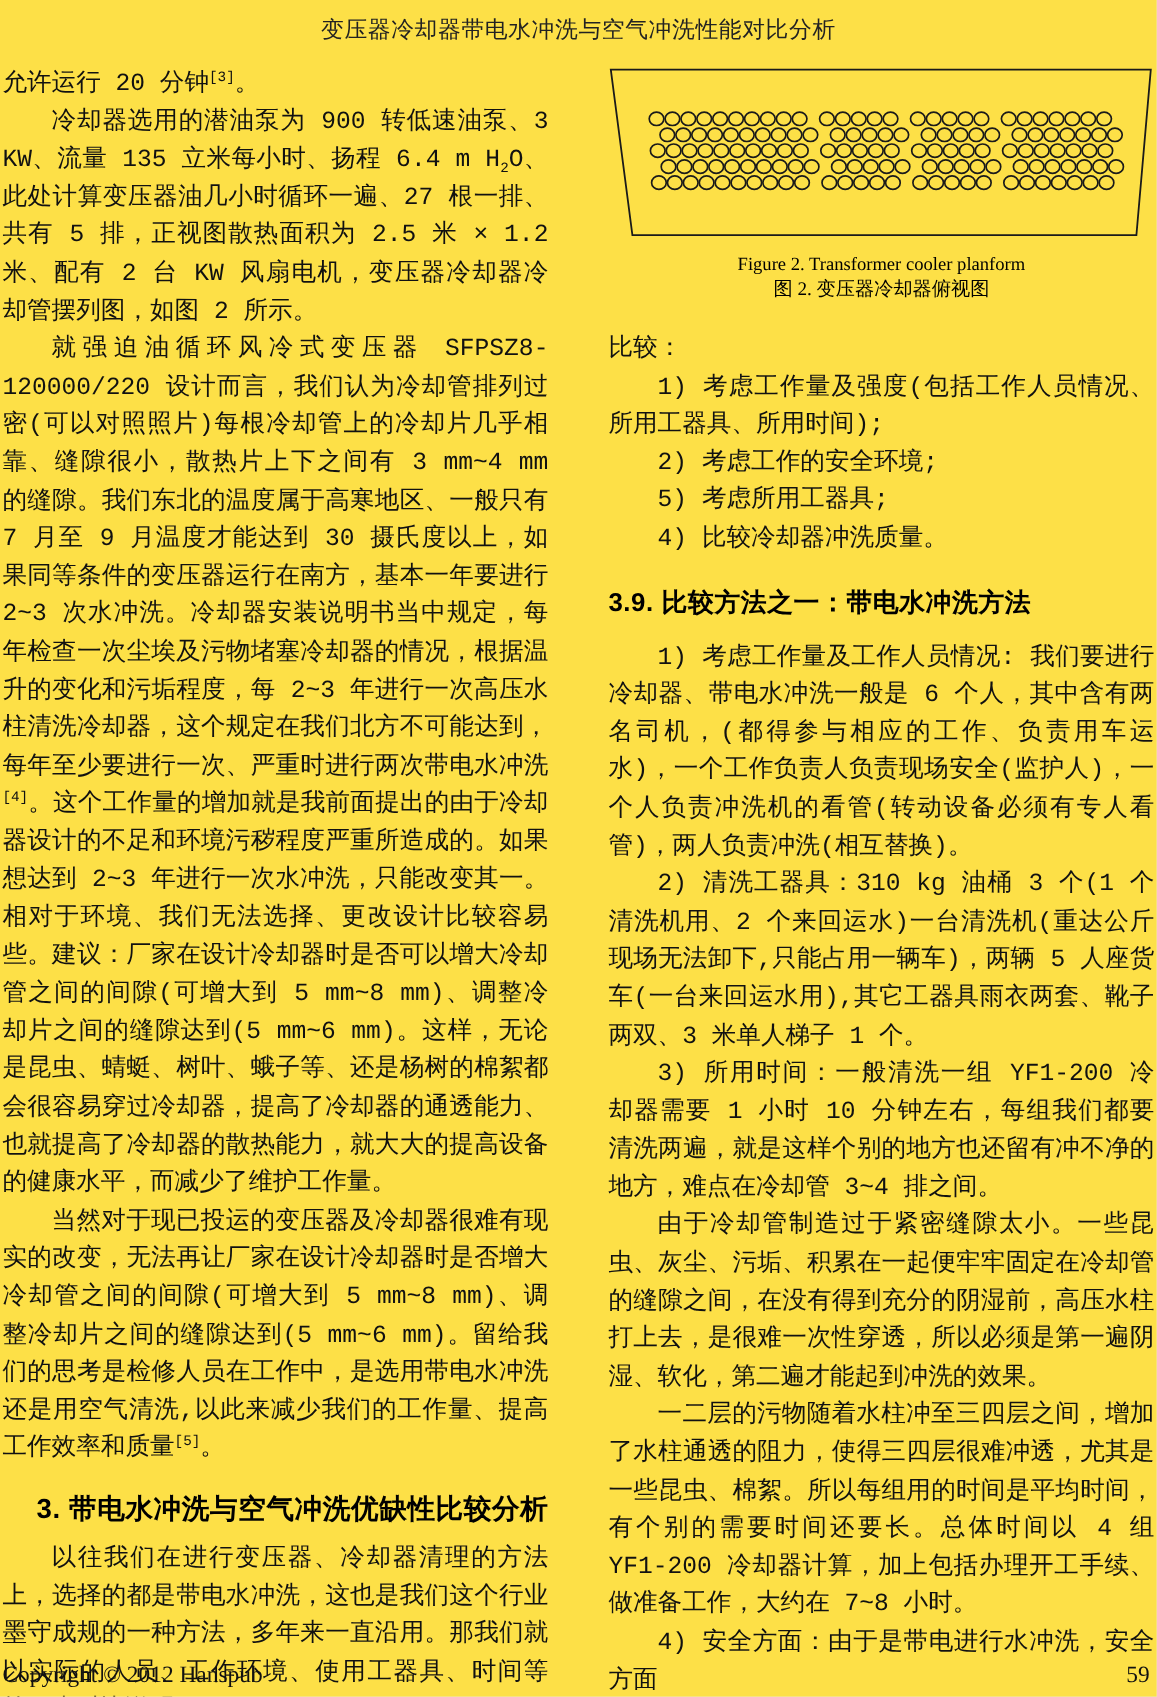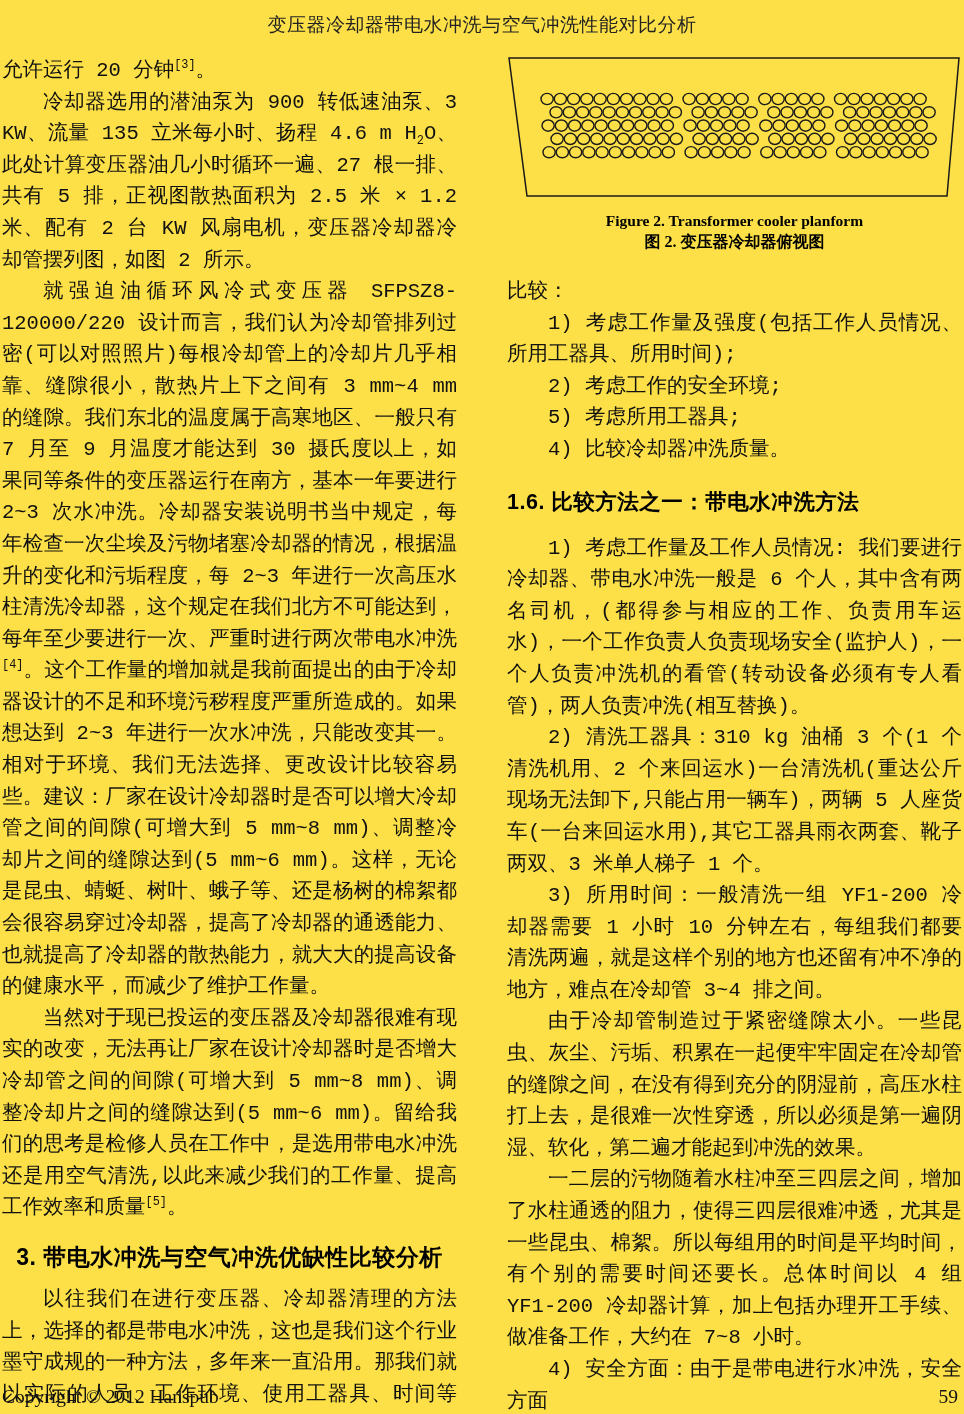--- a/index.html
+++ b/index.html
@@ -23,50 +23,50 @@
   }
   .col-left{left:2px;top:55px;}
   .col-right{left:507px;top:50px;}
   .col p{margin:0;font-family:Liberation Mono, monospace;}
   .col p.indent{text-indent:2em;}
   .col sup{font-size:0.58em;vertical-align:super;line-height:0;}
   .col sub{font-size:0.58em;vertical-align:sub;line-height:0;}
   .col h2{
     font-family:"Liberation Sans","DejaVu Sans",sans-serif;
     font-size:23px;font-weight:bold;color:#000;
-    margin:18px 0 12px;line-height:30px;text-align:center;letter-spacing:0.5px;
+    margin:18px 0 12px;line-height:30px;text-align:right;letter-spacing:0.5px;
   }
   .col h3{
     font-family:"Liberation Sans","DejaVu Sans",sans-serif;
     font-size:21.5px;font-weight:bold;color:#000;
     margin:22px 0 16px;line-height:29px;text-align:left;letter-spacing:0.5px;
   }
   .figure-wrap{margin:0 0 24px 0;}
   .figure-canvas{display:block;width:455px;height:150px;}
   .figure-caption{
-    margin-top:10px;text-align:center;font-weight:bold;
+    margin-top:10px;text-align:center;font-weight:normal;
     font-size:15.5px;line-height:21px;color:#000;
   }
   .figure-caption .zh{font-size:16px;}
   .footer{
     position:absolute;left:2px;right:6px;bottom:6px;
     display:flex;justify-content:space-between;align-items:center;
     font-size:19.5px;color:#111;
   }
 </style>
 </head>
 <body>
 
 <div class="page">
 
   <div class="page-title">变压器冷却器带电水冲洗与空气冲洗性能对比分析</div>
 
   <div class="col col-left">
       <p><span>允许运行 20 分钟</span><sup>[3]</sup><span>。</span></p>
-      <p class="indent"><span>冷却器选用的潜油泵为 900 转低速油泵、3 KW、流量 135 立米每小时、扬程 4.6 m H</span><sub>2</sub><span>O、此处计算变压器油几小时循环一遍、27 根一排、共有 5 排，正视图散热面积为 2.5 米 × 1.2 米、配有 2 台 KW 风扇电机，变压器冷却器冷却管摆列图，如图 2 所示。</span></p>
+      <p class="indent"><span>冷却器选用的潜油泵为 900 转低速油泵、3 KW、流量 135 立米每小时、扬程 6.4 m H</span><sub>2</sub><span>O、此处计算变压器油几小时循环一遍、27 根一排、共有 5 排，正视图散热面积为 2.5 米 × 1.2 米、配有 2 台 KW 风扇电机，变压器冷却器冷却管摆列图，如图 2 所示。</span></p>
       <p class="indent"><span>就强迫油循环风冷式变压器 SFPSZ8-120000/220 设计而言，我们认为冷却管排列过密(可以对照照片)每根冷却管上的冷却片几乎相靠、缝隙很小，散热片上下之间有 3 mm~4 mm 的缝隙。我们东北的温度属于高寒地区、一般只有 7 月至 9 月温度才能达到 30 摄氏度以上，如果同等条件的变压器运行在南方，基本一年要进行 2~3 次水冲洗。冷却器安装说明书当中规定，每年检查一次尘埃及污物堵塞冷却器的情况，根据温升的变化和污垢程度，每 2~3 年进行一次高压水柱清洗冷却器，这个规定在我们北方不可能达到，每年至少要进行一次、严重时进行两次带电水冲洗</span><sup>[4]</sup><span>。这个工作量的增加就是我前面提出的由于冷却器设计的不足和环境污秽程度严重所造成的。如果想达到 2~3 年进行一次水冲洗，只能改变其一。相对于环境、我们无法选择、更改设计比较容易些。建议：厂家在设计冷却器时是否可以增大冷却管之间的间隙(可增大到 5 mm~8 mm)、调整冷却片之间的缝隙达到(5 mm~6 mm)。这样，无论是昆虫、蜻蜓、树叶、蛾子等、还是杨树的棉絮都会很容易穿过冷却器，提高了冷却器的通透能力、也就提高了冷却器的散热能力，就大大的提高设备的健康水平，而减少了维护工作量。</span></p>
       <p class="indent"><span>当然对于现已投运的变压器及冷却器很难有现实的改变，无法再让厂家在设计冷却器时是否增大冷却管之间的间隙(可增大到 5 mm~8 mm)、调整冷却片之间的缝隙达到(5 mm~6 mm)。留给我们的思考是检修人员在工作中，是选用带电水冲洗还是用空气清洗,以此来减少我们的工作量、提高工作效率和质量</span><sup>[5]</sup><span>。</span></p>
       <h2>3. 带电水冲洗与空气冲洗优缺性比较分析</h2>
       <p class="indent"><span>以往我们在进行变压器、冷却器清理的方法上，选择的都是带电水冲洗，这也是我们这个行业墨守成规的一种方法，多年来一直沿用。那我们就以实际的人员、工作环境、使用工器具、时间等等、来对比说明。</span></p>
     </div>
 
   <div class="col col-right">
     <div class="figure-wrap">
       <svg class="figure-canvas" viewBox="0 0 455 150" xmlns="http://www.w3.org/2000/svg">
           <polygon points="2,8 452,8 440,146 20,146" fill="none" stroke="#1a1a1a" stroke-width="1.5"></polygon>
@@ -210,21 +210,21 @@
         <div>Figure 2. Transformer cooler planform</div>
         <div class="zh">图 2. 变压器冷却器俯视图</div>
       </div>
     </div>
     <div>
         <p><span>比较：</span></p>
         <p class="indent"><span>1) 考虑工作量及强度(包括工作人员情况、所用工器具、所用时间);</span></p>
         <p class="indent"><span>2) 考虑工作的安全环境;</span></p>
         <p class="indent"><span>5) 考虑所用工器具;</span></p>
         <p class="indent"><span>4) 比较冷却器冲洗质量。</span></p>
-        <h3>1.6. 比较方法之一：带电水冲洗方法</h3>
+        <h3>3.9. 比较方法之一：带电水冲洗方法</h3>
         <p class="indent"><span>1) 考虑工作量及工作人员情况: 我们要进行冷却器、带电水冲洗一般是 6 个人，其中含有两名司机，(都得参与相应的工作、负责用车运水)，一个工作负责人负责现场安全(监护人)，一个人负责冲洗机的看管(转动设备必须有专人看管)，两人负责冲洗(相互替换)。</span></p>
         <p class="indent"><span>2) 清洗工器具：310 kg 油桶 3 个(1 个清洗机用、2 个来回运水)一台清洗机(重达公斤现场无法卸下,只能占用一辆车)，两辆 5 人座货车(一台来回运水用),其它工器具雨衣两套、靴子两双、3 米单人梯子 1 个。</span></p>
         <p class="indent"><span>3) 所用时间：一般清洗一组 YF1-200 冷却器需要 1 小时 10 分钟左右，每组我们都要清洗两遍，就是这样个别的地方也还留有冲不净的地方，难点在冷却管 3~4 排之间。</span></p>
         <p class="indent"><span>由于冷却管制造过于紧密缝隙太小。一些昆虫、灰尘、污垢、积累在一起便牢牢固定在冷却管的缝隙之间，在没有得到充分的阴湿前，高压水柱打上去，是很难一次性穿透，所以必须是第一遍阴湿、软化，第二遍才能起到冲洗的效果。</span></p>
         <p class="indent"><span>一二层的污物随着水柱冲至三四层之间，增加了水柱通透的阻力，使得三四层很难冲透，尤其是一些昆虫、棉絮。所以每组用的时间是平均时间，有个别的需要时间还要长。总体时间以 4 组 YF1-200 冷却器计算，加上包括办理开工手续、做准备工作，大约在 7~8 小时。</span></p>
         <p class="indent"><span>4) 安全方面：由于是带电进行水冲洗，安全方面</span></p>
       </div>
   </div>
 
   <div class="footer">

